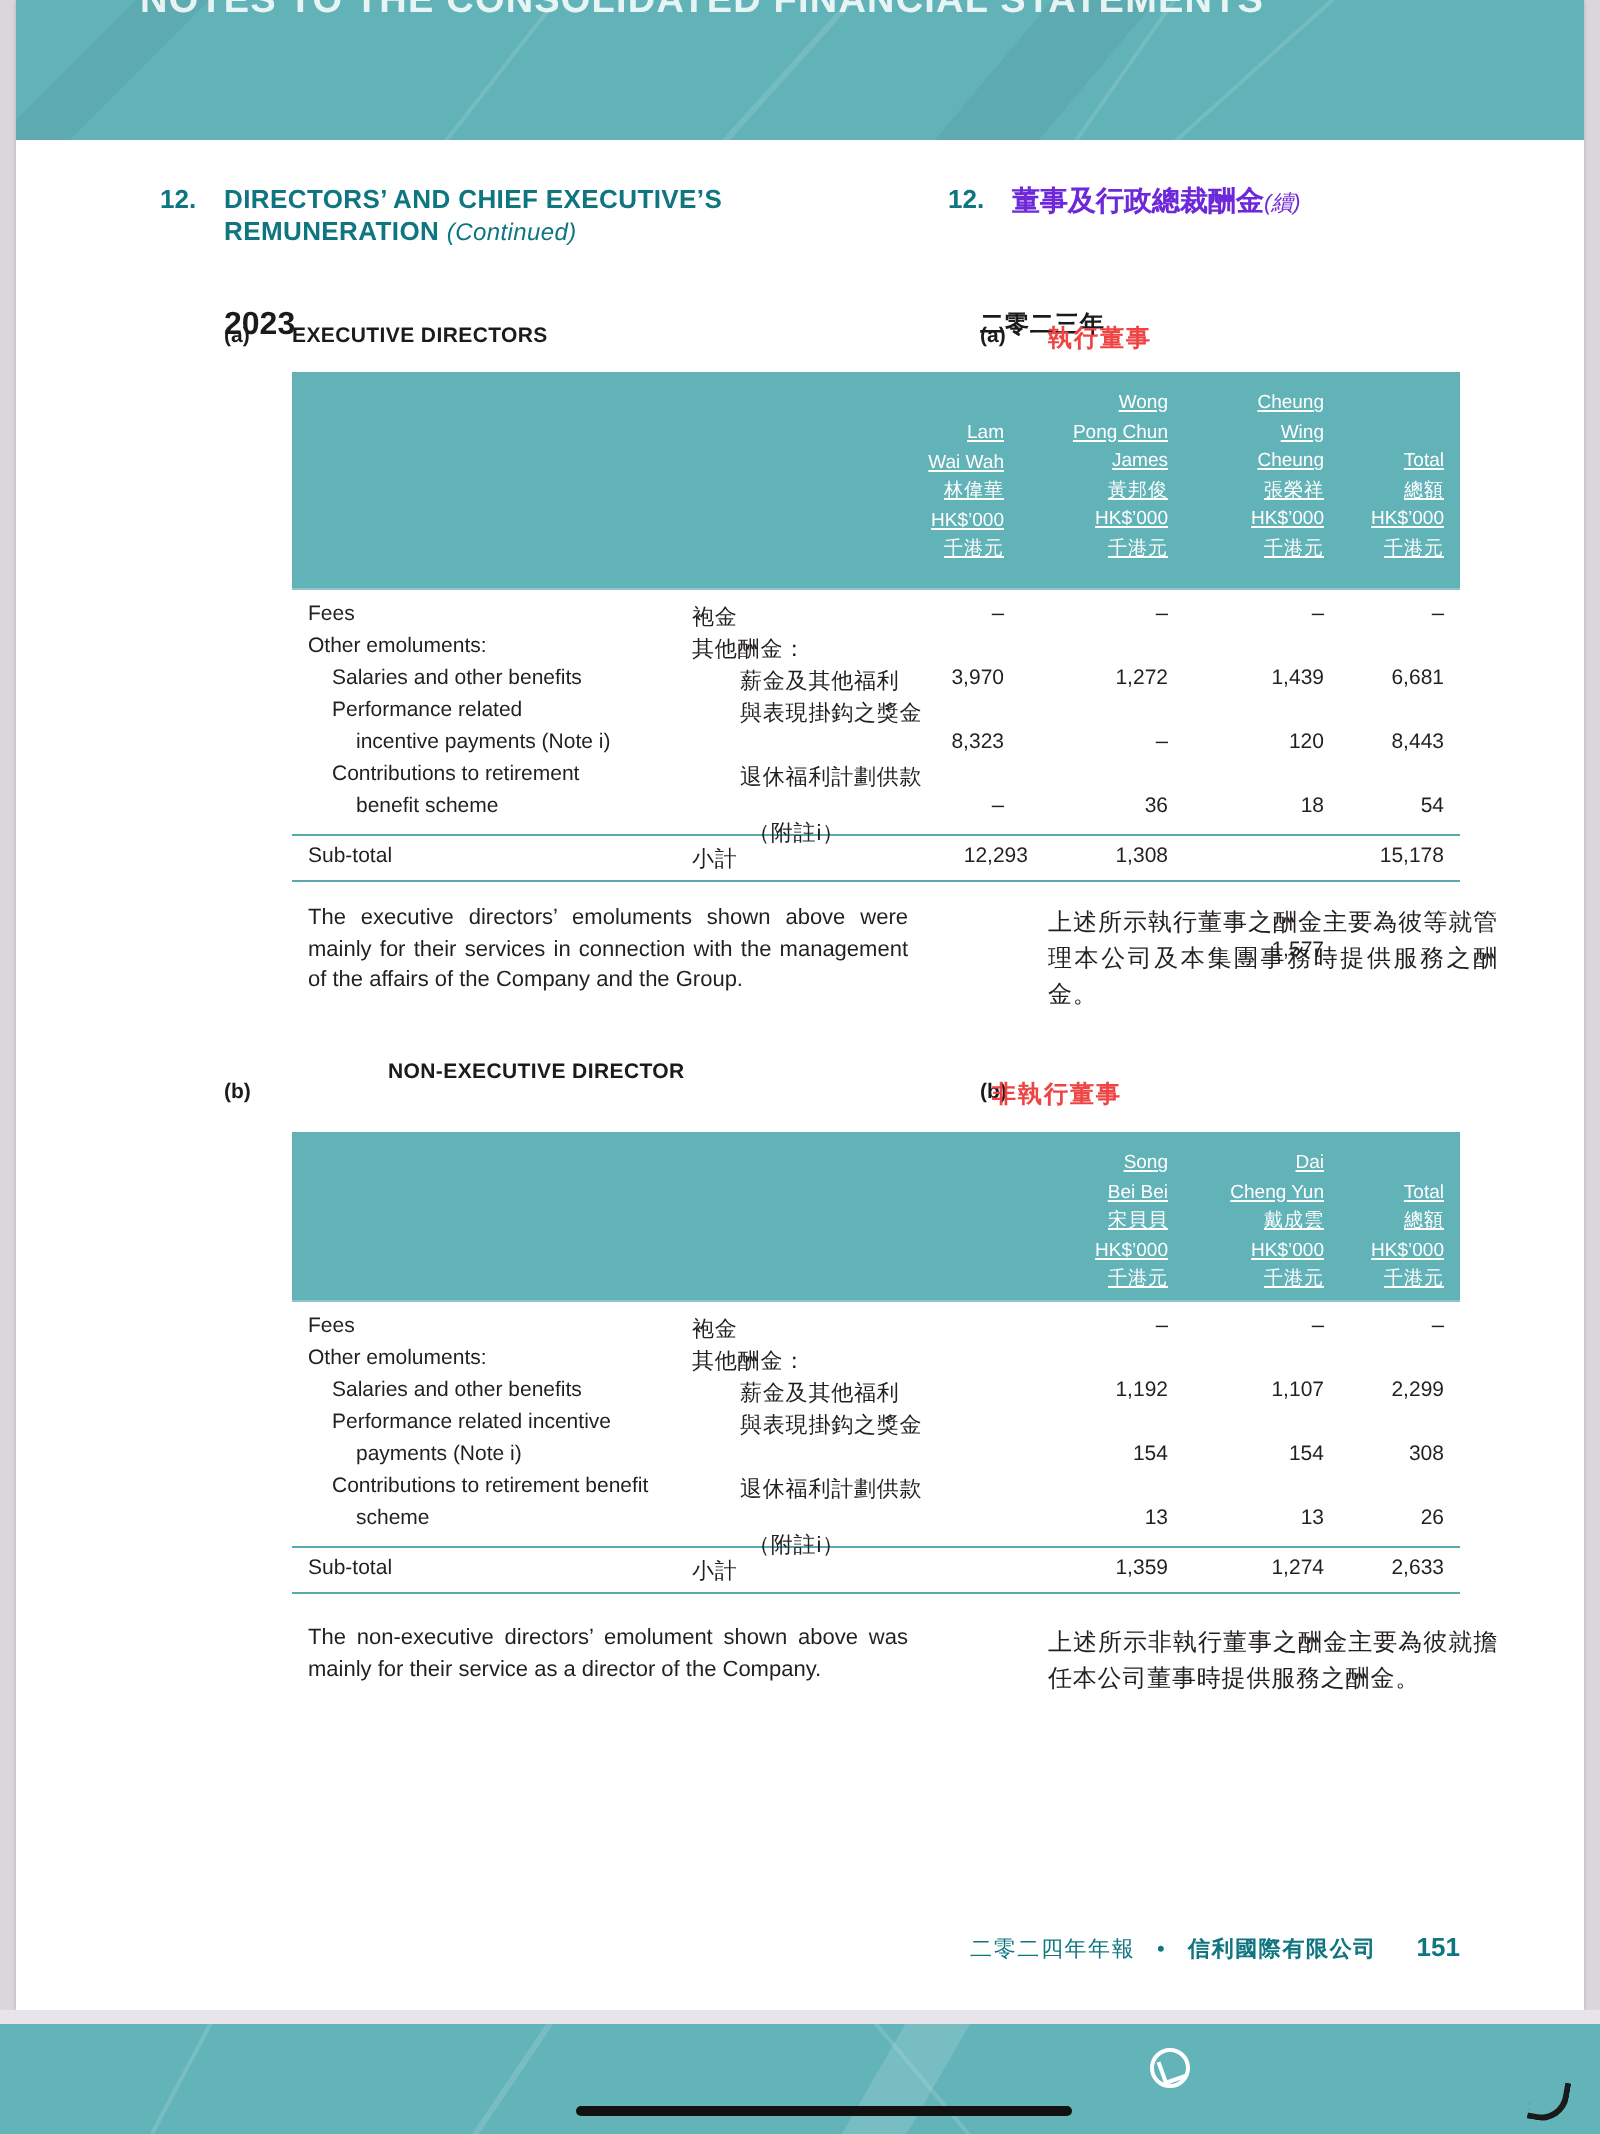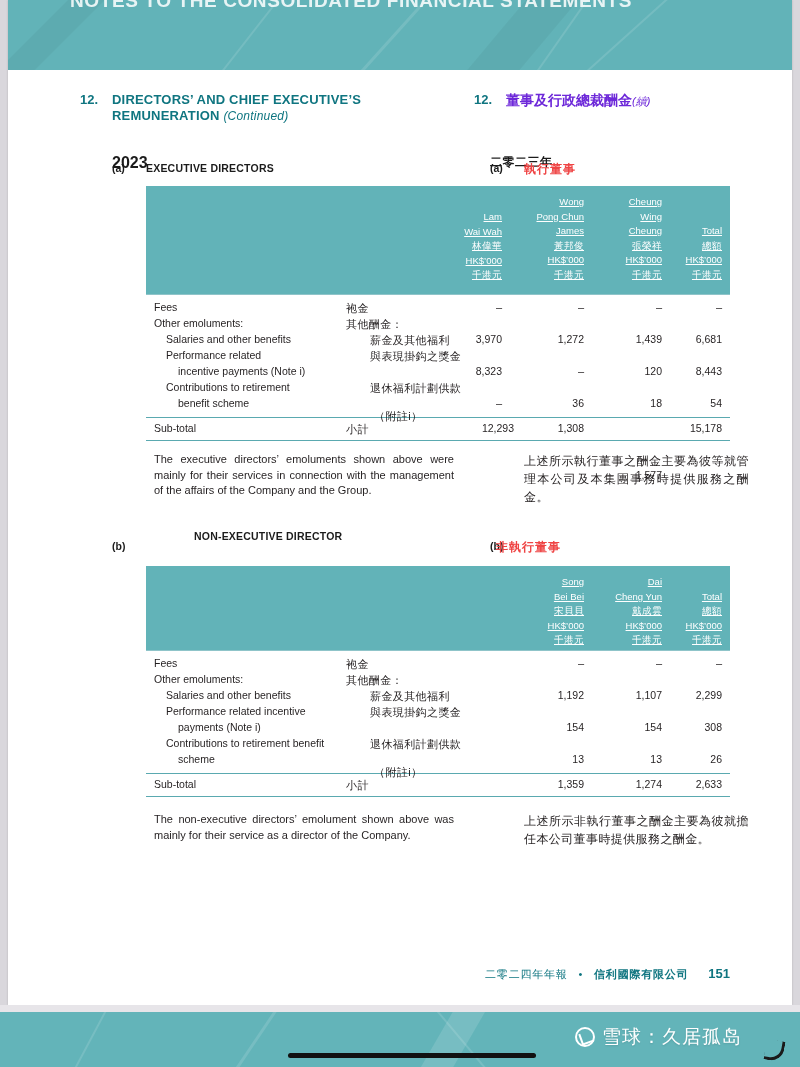--- a/index.html
+++ b/index.html
@@ -625,17 +625,16 @@
 
 <div id="bottombar">
   <div class="diag" style="left:120px; top:-30px; width:2px; height:140px; transform:rotate(28deg);"></div>
   <div class="diag" style="left:300px; top:-40px; width:3px; height:160px; transform:rotate(34deg);"></div>
   <div class="diag" style="left:420px; top:-20px; width:2px; height:120px; transform:rotate(-40deg);"></div>
   <div class="diag" style="left:470px; top:-30px; width:28px; height:150px; transform:rotate(30deg);"></div>
 </div>
 
 <div id="watermark">
   <span class="logo"></span>
-  <span>雪球：久居孤岛</span>
 </div>
 
 <div id="homeindicator"></div>
 <div id="cornerswipe"></div>
 
 </body></html>

